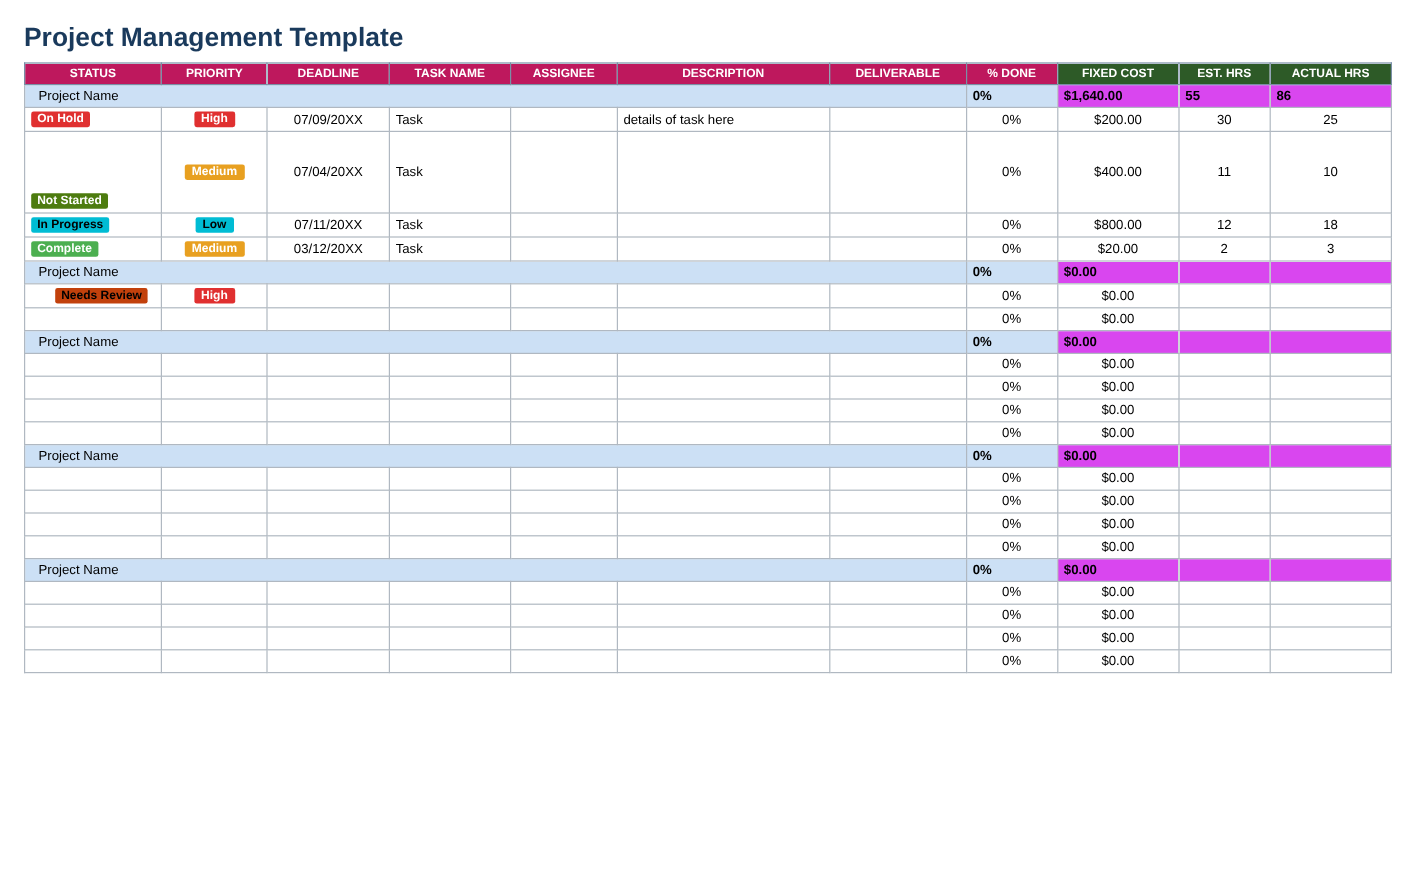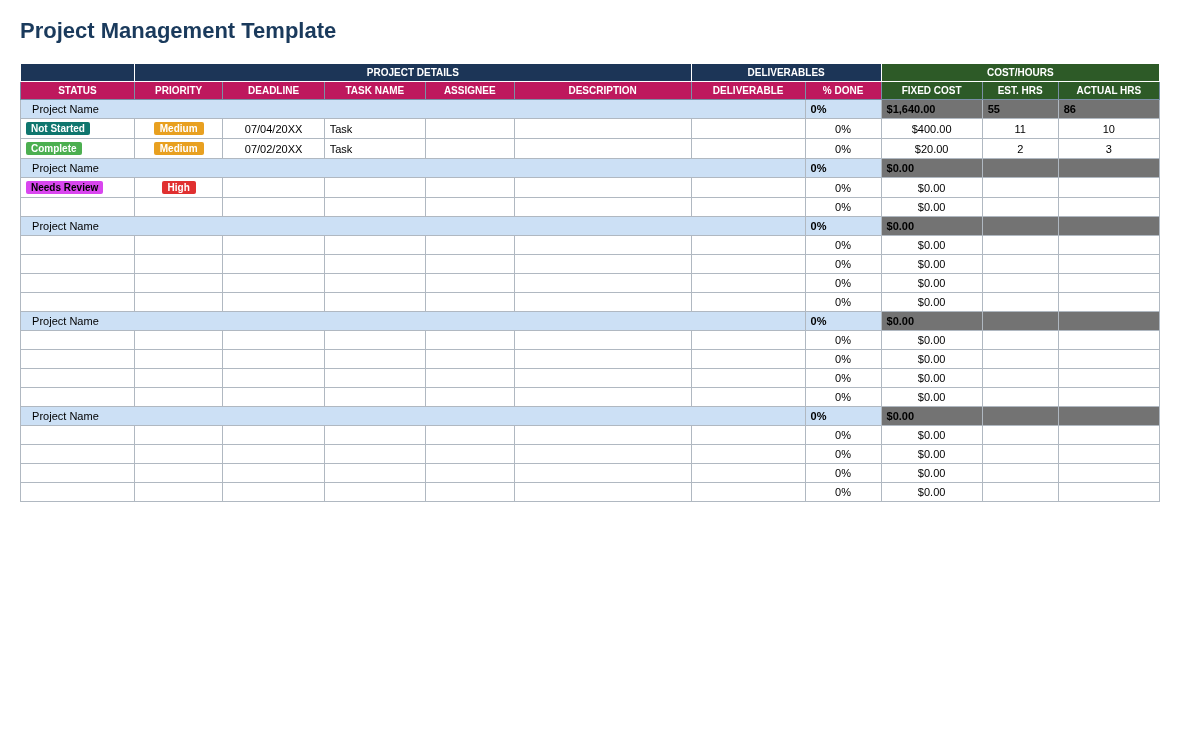--- a/index.html
+++ b/index.html
@@ -6,21 +6,21 @@
     body {
       font-family: Arial, sans-serif;
       background: #fff;
       padding: 18px 20px;
       font-size: 11px;
     }
     h1 {
       font-size: 22px;
       font-weight: bold;
       color: #1a3a5c;
-      margin-bottom: 19px;
+      margin-bottom: 8px;
     }
     table {
       border-collapse: collapse;
       width: 100%;
       table-layout: fixed;
     }
     th, td {
       border: 1px solid #b0b8c1;
       padding: 3px 5px;
       text-align: center;
@@ -67,21 +67,21 @@
     }
 
     
     .proj-name-row td {
       background: #cce0f5;
       text-align: left;
       font-weight: normal;
       font-size: 11px;
     }
     .proj-name-row td.cost-cell {
-      background: #737373;
+      background: #d946ef;
       font-weight: bold;
       margin-left: 11px;
     }
     .proj-name-row td.pct-cell {
       background: #cce0f5;
       font-weight: bold;
     }
 
     
     .data-row td {
@@ -95,24 +95,24 @@
     
     .badge {
       display: inline-block;
       padding: 1px 5px;
       border-radius: 2px;
       color: #fff;
       font-weight: bold;
       font-size: 10px;
     }
     .badge.on-hold    { background: #e03030; }
-    .badge.not-started{ background: #0f766e; }
+    .badge.not-started{ background: #4d7c0f; margin-top: 48px; }
     .badge.in-progress{ background: #00bcd4; color: #000; }
     .badge.complete   { background: #4caf50; }
-    .badge.needs-review{ background: #d946ef; color: #000; }
+    .badge.needs-review{ background: #c2410c; color: #000; margin-left: 20px; }
     .badge.approved   { background: #2196f3; }
     .badge.overdue    { background: #e8c020; color: #000; }
 
     
     .pri-badge {
       display: inline-block;
       padding: 1px 6px;
       border-radius: 2px;
       font-weight: bold;
       font-size: 10px;
@@ -134,26 +134,20 @@
     <col class="c-taskname">
     <col class="c-assignee">
     <col class="c-desc">
     <col class="c-deliver">
     <col class="c-pctdone">
     <col class="c-fixedcost">
     <col class="c-esthrs">
     <col class="c-actualhrs">
   </colgroup>
   <thead>
-    <tr class="header-group-row">
-      <th colspan="1" style="background:#1c3557;border-color:#fff;"></th>
-      <th colspan="5">PROJECT DETAILS</th>
-      <th colspan="2">DELIVERABLES</th>
-      <th colspan="3" class="green-hdr">COST/HOURS</th>
-    </tr>
     <tr class="subheader-row">
       <th>STATUS</th>
       <th>PRIORITY</th>
       <th>DEADLINE</th>
       <th>TASK NAME</th>
       <th>ASSIGNEE</th>
       <th>DESCRIPTION</th>
       <th>DELIVERABLE</th>
       <th>% DONE</th>
       <th class="green-sub">FIXED COST</th>
@@ -163,36 +157,62 @@
   </thead>
   <tbody id="table-body">
   <tr class="proj-name-row">
     <td colspan="7" style="font-weight:normal;">&nbsp;&nbsp;Project Name</td>
     <td class="pct-cell">0%</td>
     <td class="cost-cell">$1,640.00</td>
     <td class="cost-cell">55</td>
     <td class="cost-cell">86</td>
   </tr>
       <tr class="data-row">
+      <td><span class="badge on-hold">On Hold</span></td>
+      <td><span class="pri-badge pri-high">High</span></td>
+      <td>07/09/20XX</td>
+      <td style="text-align:left;">Task</td>
+      <td></td>
+      <td style="text-align:left;">details of task here</td>
+      <td></td>
+      <td>0%</td>
+      <td>$200.00</td>
+      <td>30</td>
+      <td>25</td>
+    </tr>
+      <tr class="data-row">
       <td><span class="badge not-started">Not Started</span></td>
       <td><span class="pri-badge pri-medium">Medium</span></td>
       <td>07/04/20XX</td>
       <td style="text-align:left;">Task</td>
       <td></td>
       <td style="text-align:left;"></td>
       <td></td>
       <td>0%</td>
       <td>$400.00</td>
       <td>11</td>
       <td>10</td>
     </tr>
       <tr class="data-row">
+      <td><span class="badge in-progress">In Progress</span></td>
+      <td><span class="pri-badge pri-low">Low</span></td>
+      <td>07/11/20XX</td>
+      <td style="text-align:left;">Task</td>
+      <td></td>
+      <td style="text-align:left;"></td>
+      <td></td>
+      <td>0%</td>
+      <td>$800.00</td>
+      <td>12</td>
+      <td>18</td>
+    </tr>
+      <tr class="data-row">
       <td><span class="badge complete">Complete</span></td>
       <td><span class="pri-badge pri-medium">Medium</span></td>
-      <td>07/02/20XX</td>
+      <td>03/12/20XX</td>
       <td style="text-align:left;">Task</td>
       <td></td>
       <td style="text-align:left;"></td>
       <td></td>
       <td>0%</td>
       <td>$20.00</td>
       <td>2</td>
       <td>3</td>
     </tr>
       <tr class="proj-name-row">

